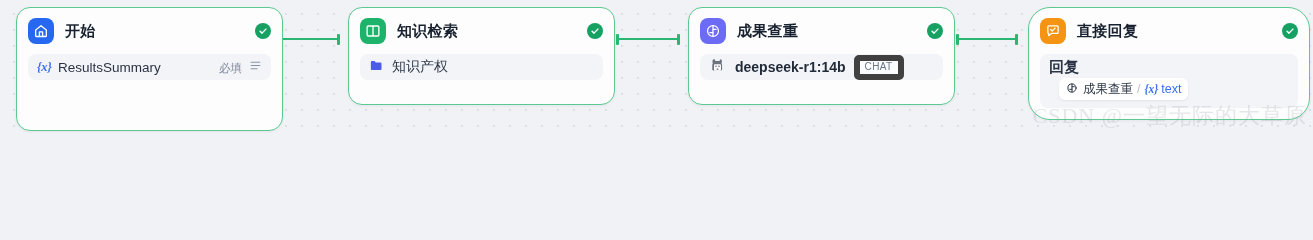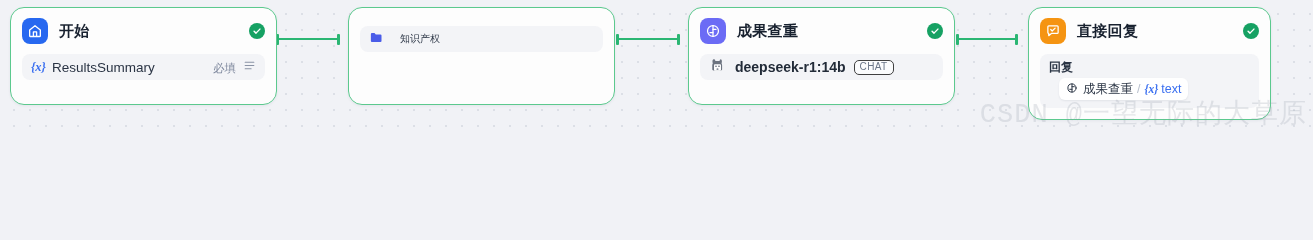--- a/index.html
+++ b/index.html
@@ -129,55 +129,54 @@
     gap: 7px;
   }
   .required-tag {
     font-size: 11.5px;
     color: #7d879c;
     white-space: nowrap;
   }
 
   .folder-icon { margin-right: 8px; display:block; flex:none; }
   .row-text {
-    font-size: 10px;
+    font-size: 14px;
     color: #303a4a;
     white-space: nowrap;
-    margin-left: 8px;
   }
 
   .llama-icon { margin-right: 9px; flex:none; display:block; }
   .model-name {
     font-size: 14px;
     color: #222b38;
     white-space: nowrap;
     font-weight: bold;
   }
   .chat-badge {
     margin-left: 8px;
     font-size: 10px;
     color: #6b7688;
-    border: 1px solid #404040;
+    border: 6px solid #404040;
     border-radius: 5px;
     padding: 1.5px 5px 1.5px 5px;
     letter-spacing: 0.4px;
     line-height: 1;
     background: #fbfcfd;
   }
 
   
   .reply-block {
     margin-top: 9px;
     background: #f3f4f7;
     border-radius: 8px;
     padding: 6px 9px 8px 9px;
     box-sizing: border-box;
   }
   .reply-label {
-    font-size: 12px;
+    font-size: 15px;
     font-weight: bold;
     color: #2a3444;
     line-height: 14px;
     margin-bottom: 4px;
   }
   .chip {
     display: inline-flex;
     align-items: center;
     background: #ffffff;
     border-radius: 6px;
@@ -209,38 +208,38 @@
     color: #3a6ff0;
     white-space: nowrap;
     text-align: right;
   }
 
   
   .watermark {
     position: absolute;
     right: 6px;
     bottom: 2px;
-    font-size: 27px;
+    font-size: 22px;
     color: rgba(140,150,165,0.22);
     white-space: nowrap;
     letter-spacing: 1px;
     pointer-events: none;
-    font-family: Liberation Mono, monospace;
+    font-family: Liberation Serif, serif;
   }
 </style>
 </head>
 <body>
 
 <div id="canvas">
 
   <div class="edge" style="left:276px; width:64px;"></div>
   <div class="edge" style="left:616px; width:64px;"></div>
   <div class="edge" style="left:956px; width:62px;"></div>
 
-  <div class="node" style="left:10px; width:267px; height:98px;">
+  <div class="node" style="left:16px; width:267px; height:124px;">
     <div class="node-header">
       <span class="node-icon" style="background:#2768f0;">
         <svg width="16" height="16" viewBox="0 0 24 24" fill="none" stroke="#ffffff" stroke-width="2" stroke-linecap="round" stroke-linejoin="round">
           <path d="M4 10.5 12 4l8 6.5V19a1.3 1.3 0 0 1-1.3 1.3H5.3A1.3 1.3 0 0 1 4 19z"></path>
           <path d="M9.6 20V13.4h4.8V20"></path>
         </svg>
       </span>
       <span class="node-title">开始</span>
       <span class="check-badge">
         <svg width="10" height="10" viewBox="0 0 24 24" fill="none" stroke="#ffffff" stroke-width="3.4" stroke-linecap="round" stroke-linejoin="round">
@@ -257,20 +256,34 @@
         <span>
           <svg width="13" height="13" viewBox="0 0 24 24" fill="none" stroke="#8a93a5" stroke-width="2" stroke-linecap="round">
             <path d="M4 6h16M4 12h16M4 18h11"></path>
           </svg>
         </span>
       </span>
     </div>
   </div>
 
   <div class="node" style="left:348px; width:267px; height:98px;">
+    <div class="node-header">
+      <span class="node-icon" style="background:#1db36a;">
+        <svg width="16" height="16" viewBox="0 0 24 24" fill="none" stroke="#ffffff" stroke-width="2" stroke-linecap="round" stroke-linejoin="round">
+          <rect x="3.2" y="4.5" width="17.6" height="15" rx="1.6"></rect>
+          <path d="M12 5.2v13.6"></path>
+        </svg>
+      </span>
+      <span class="node-title">知识检索</span>
+      <span class="check-badge">
+        <svg width="10" height="10" viewBox="0 0 24 24" fill="none" stroke="#ffffff" stroke-width="3.4" stroke-linecap="round" stroke-linejoin="round">
+          <path d="M5 12.5l4.6 4.6L19 7.5"></path>
+        </svg>
+      </span>
+    </div>
 
     <div class="row">
       <span class="folder-icon">
         <svg width="15" height="15" viewBox="0 0 24 24" fill="#4a5ce8">
           <path d="M3 6.6a1.7 1.7 0 0 1 1.7-1.7h4.1l2 2.2h7.5A1.7 1.7 0 0 1 20 8.8v8.6a1.7 1.7 0 0 1-1.7 1.7H4.7A1.7 1.7 0 0 1 3 17.4z"></path>
         </svg>
       </span>
       <span class="row-text">知识产权</span>
     </div>
   </div>
@@ -300,21 +313,21 @@
           <circle cx="9.9" cy="13.2" r="1.05" fill="#4b5260"></circle>
           <circle cx="14.1" cy="13.2" r="1.05" fill="#4b5260"></circle>
           <rect x="10.6" y="15.8" width="2.8" height="2.6" rx="0.7" fill="#8b919c"></rect>
         </svg>
       </span>
       <span class="model-name">deepseek-r1:14b</span>
       <span class="chat-badge">CHAT</span>
     </div>
   </div>
 
-  <div class="node" style="left:1028px; width:243px; height:113px;">
+  <div class="node" style="left:1028px; width:282px; height:113px;border-radius:22px;">
     <div class="node-header">
       <span class="node-icon" style="background:#f59412;">
         <svg width="16" height="16" viewBox="0 0 24 24" fill="none" stroke="#ffffff" stroke-width="1.9" stroke-linecap="round" stroke-linejoin="round">
           <path d="M4.3 5.6a1.4 1.4 0 0 1 1.4-1.4h12.6a1.4 1.4 0 0 1 1.4 1.4v8.6a1.4 1.4 0 0 1-1.4 1.4H9.6L5.6 19v-3.4h-.3a1.4 1.4 0 0 1-1-1.4z"></path>
           <path d="M8.6 9.8l2.2 2.2 4.4-4.3"></path>
         </svg>
       </span>
       <span class="node-title">直接回复</span>
       <span class="check-badge">
         <svg width="10" height="10" viewBox="0 0 24 24" fill="none" stroke="#ffffff" stroke-width="3.4" stroke-linecap="round" stroke-linejoin="round">

